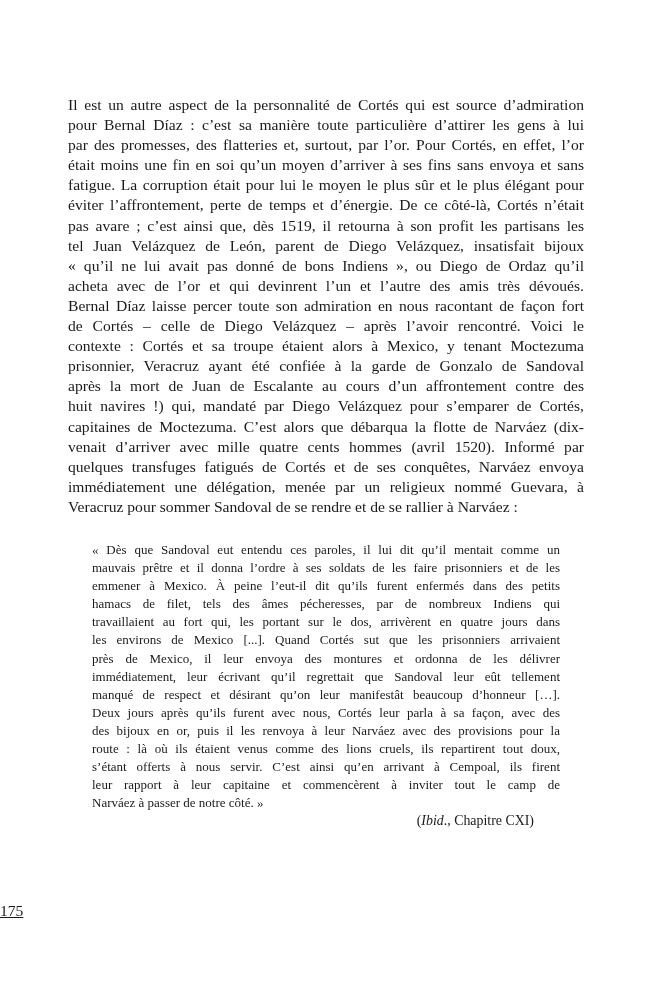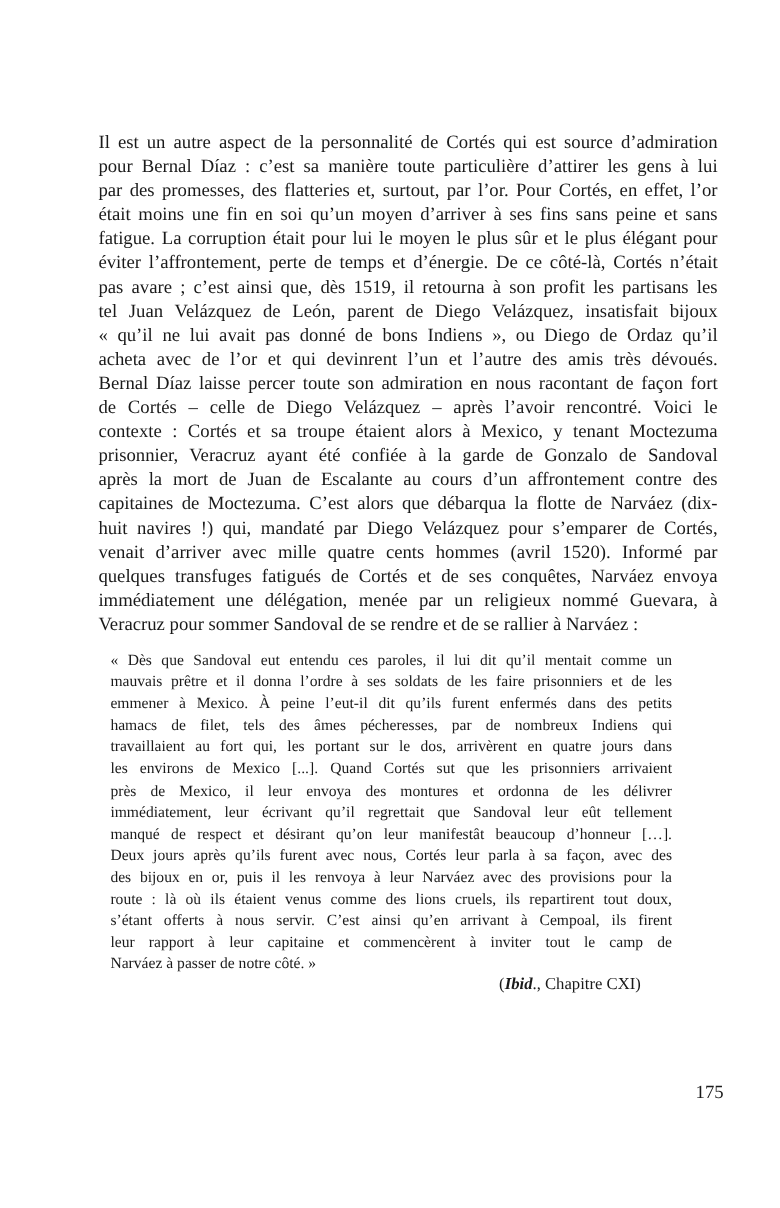--- a/index.html
+++ b/index.html
@@ -23,21 +23,21 @@
       height: 1007px;
     }
     .body-text {
       position: absolute;
       left: 66px;
       top: 93px;
       width: 516px;
       font-size: 15.6px;
       line-height: 20.1px;
       text-align: justify;
-      margin: 16px;
+      margin: 2px;
     }
     .body-text .line,
     .quote .line {
       display: block;
       text-align: justify;
       text-align-last: justify;
       white-space: nowrap;
       overflow: visible;
     }
     .body-text .line.last,
@@ -57,55 +57,55 @@
       position: absolute;
       left: 92px;
       top: 812px;
       width: 442px;
       font-size: 13.9px;
       line-height: 18px;
       text-align: right;
     }
     .citation em {
       font-style: italic;
-      font-weight: bold;
     }
     .page-number {
       position: absolute;
       left: 0;
       width: 603px;
       top: 901px;
-      text-align: right;
+      text-align: left;
       font-size: 15.6px;
       line-height: 20px;
+      text-decoration: underline;
     }
   </style>
 </head>
 <body>
 
 <div class="page">
 
   <div class="body-text">
     <span class="line">Il est un autre aspect de la personnalité de Cortés qui est source d’admiration</span>
     <span class="line">pour Bernal Díaz : c’est sa manière toute particulière d’attirer les gens à lui</span>
     <span class="line">par des promesses, des flatteries et, surtout, par l’or. Pour Cortés, en effet, l’or</span>
-    <span class="line">était moins une fin en soi qu’un moyen d’arriver à ses fins sans peine et sans</span>
+    <span class="line">était moins une fin en soi qu’un moyen d’arriver à ses fins sans envoya et sans</span>
     <span class="line">fatigue. La corruption était pour lui le moyen le plus sûr et le plus élégant pour</span>
     <span class="line">éviter l’affrontement, perte de temps et d’énergie. De ce côté-là, Cortés n’était</span>
     <span class="line">pas avare ; c’est ainsi que, dès 1519, il retourna à son profit les partisans les</span>
     <span class="line">tel Juan Velázquez de León, parent de Diego Velázquez, insatisfait bijoux</span>
     <span class="line">« qu’il ne lui avait pas donné de bons Indiens », ou Diego de Ordaz qu’il</span>
     <span class="line">acheta avec de l’or et qui devinrent l’un et l’autre des amis très dévoués.</span>
     <span class="line">Bernal Díaz laisse percer toute son admiration en nous racontant de façon fort</span>
     <span class="line">de Cortés – celle de Diego Velázquez – après l’avoir rencontré. Voici le</span>
     <span class="line">contexte : Cortés et sa troupe étaient alors à Mexico, y tenant Moctezuma</span>
     <span class="line">prisonnier, Veracruz ayant été confiée à la garde de Gonzalo de Sandoval</span>
     <span class="line">après la mort de Juan de Escalante au cours d’un affrontement contre des</span>
+    <span class="line">huit navires !) qui, mandaté par Diego Velázquez pour s’emparer de Cortés,</span>
     <span class="line">capitaines de Moctezuma. C’est alors que débarqua la flotte de Narváez (dix-</span>
-    <span class="line">huit navires !) qui, mandaté par Diego Velázquez pour s’emparer de Cortés,</span>
     <span class="line">venait d’arriver avec mille quatre cents hommes (avril 1520). Informé par</span>
     <span class="line">quelques transfuges fatigués de Cortés et de ses conquêtes, Narváez envoya</span>
     <span class="line">immédiatement une délégation, menée par un religieux nommé Guevara, à</span>
     <span class="line last">Veracruz pour sommer Sandoval de se rendre et de se rallier à Narváez :</span>
   </div>
 
   <div class="quote">
     <span class="line">« Dès que Sandoval eut entendu ces paroles, il lui dit qu’il mentait comme un</span>
     <span class="line">mauvais prêtre et il donna l’ordre à ses soldats de les faire prisonniers et de les</span>
     <span class="line">emmener à Mexico. À peine l’eut-il dit qu’ils furent enfermés dans des petits</span>

